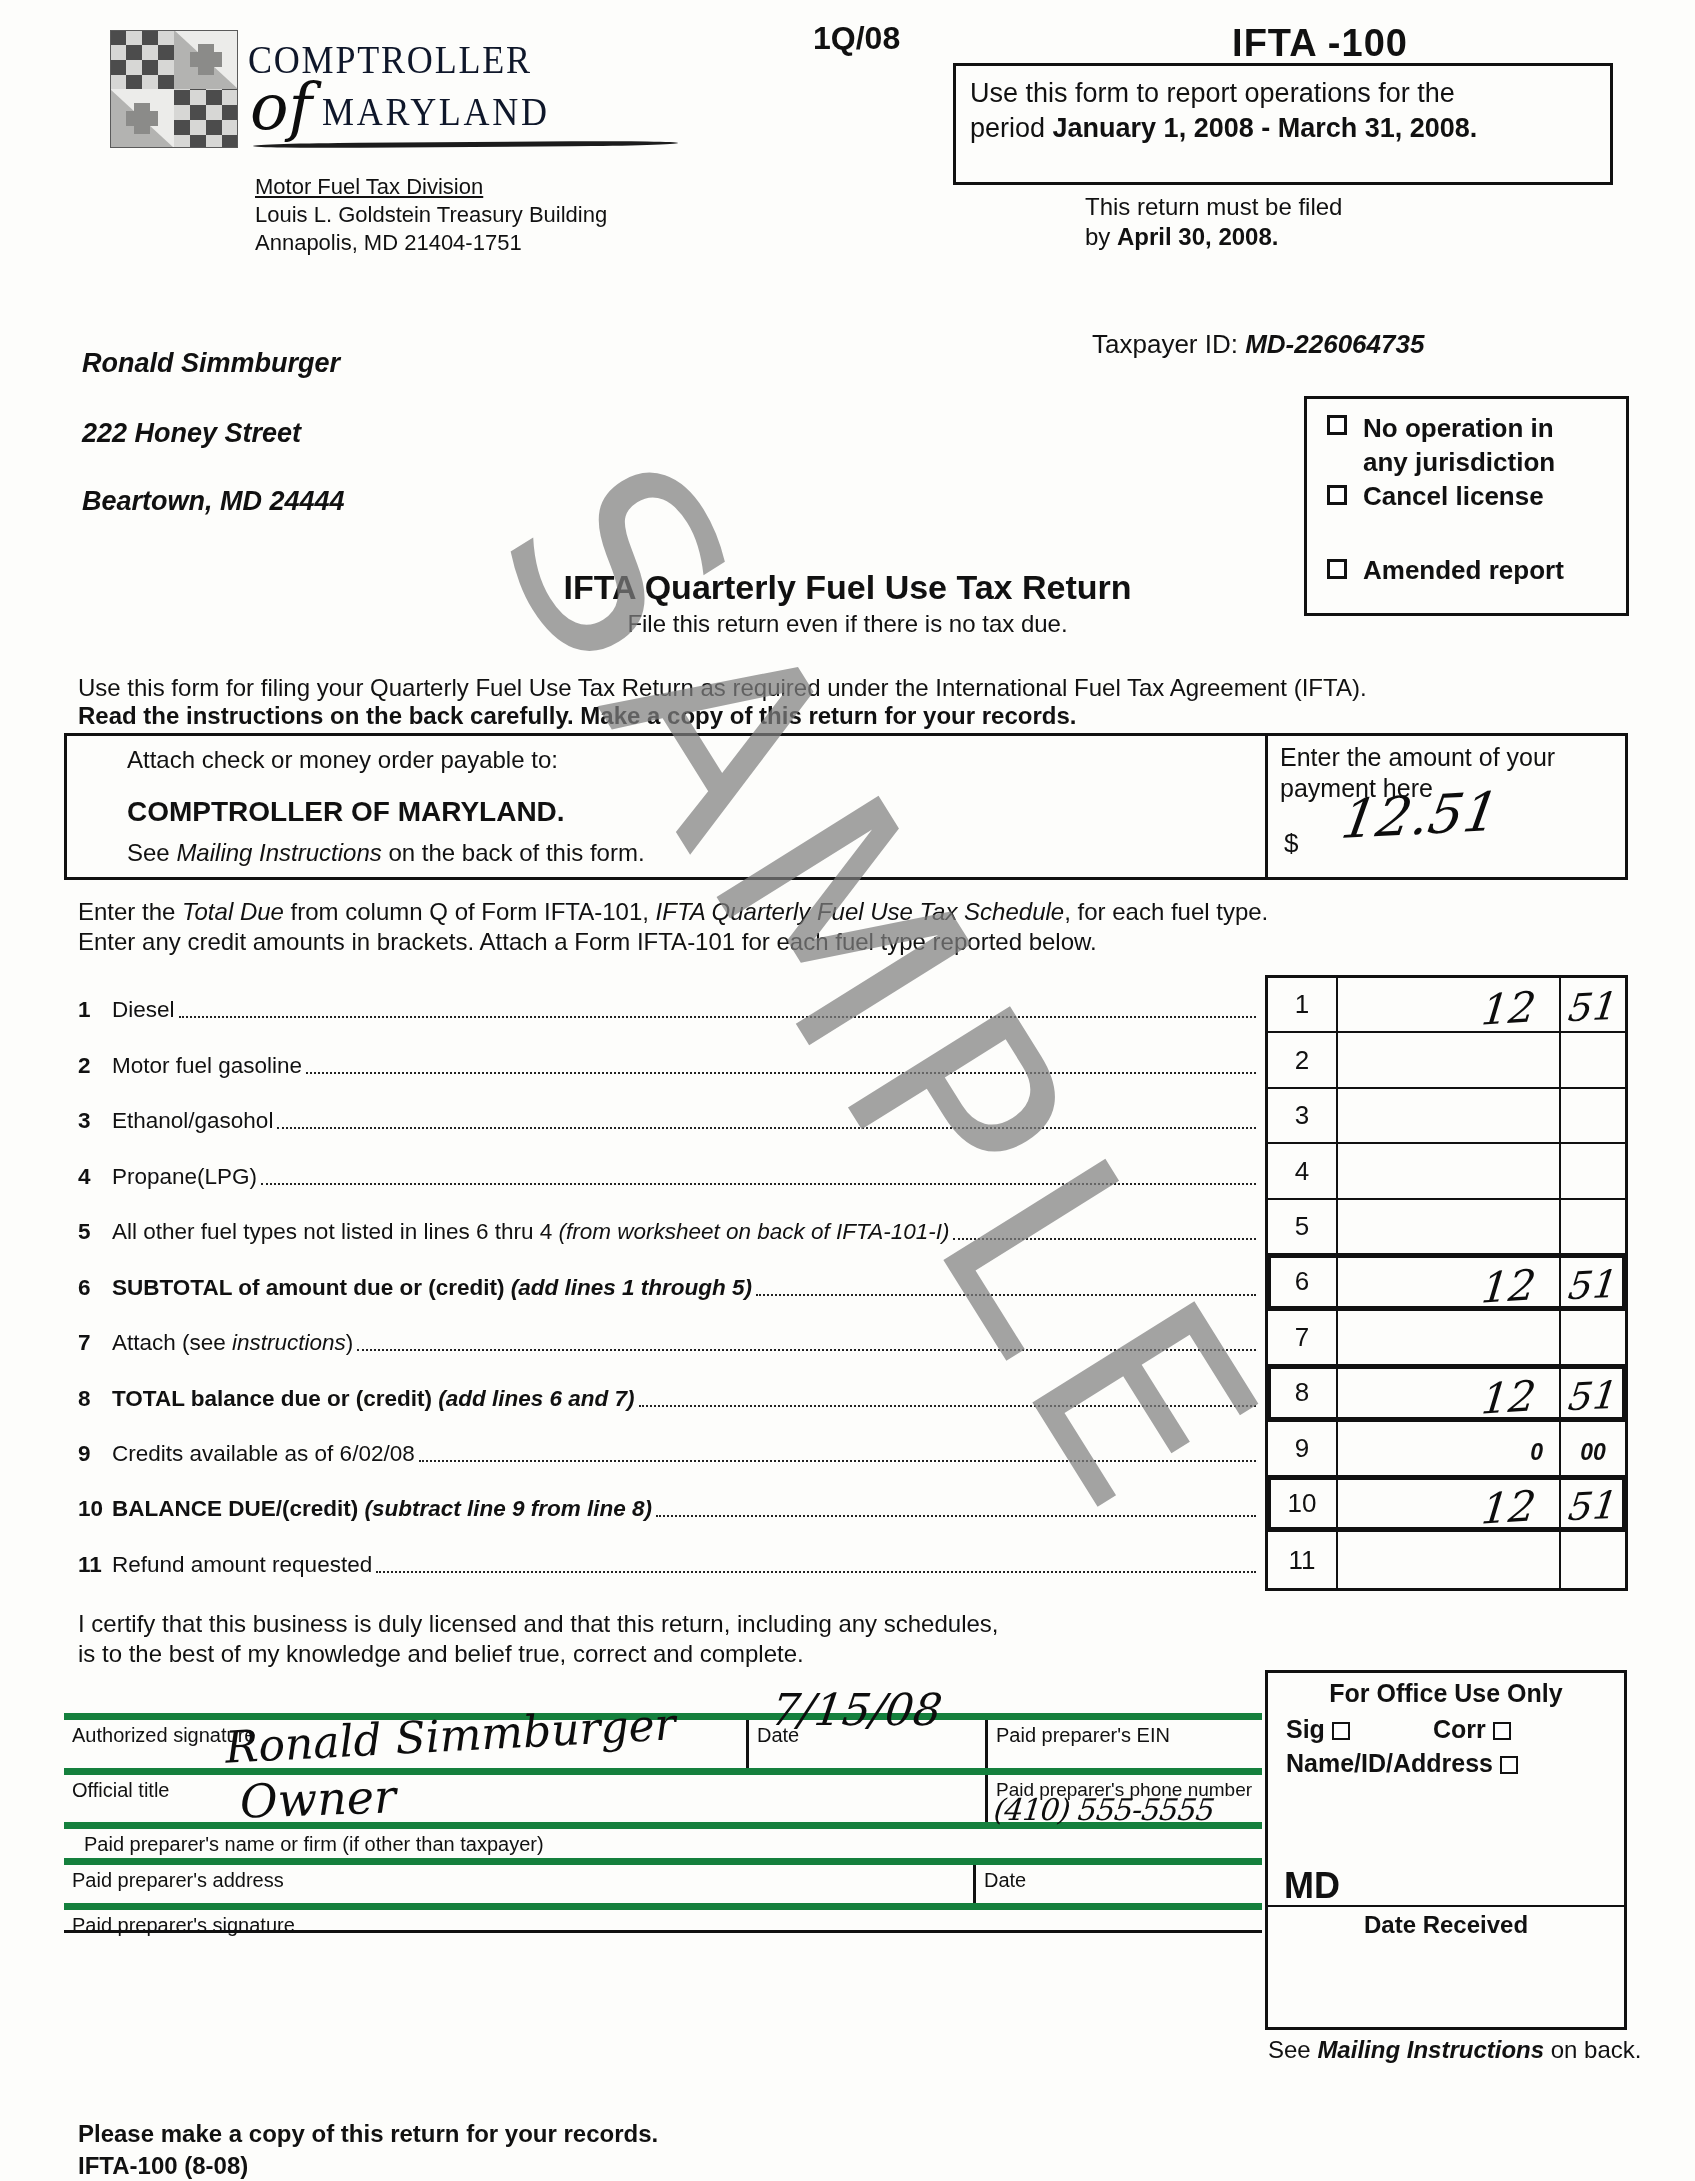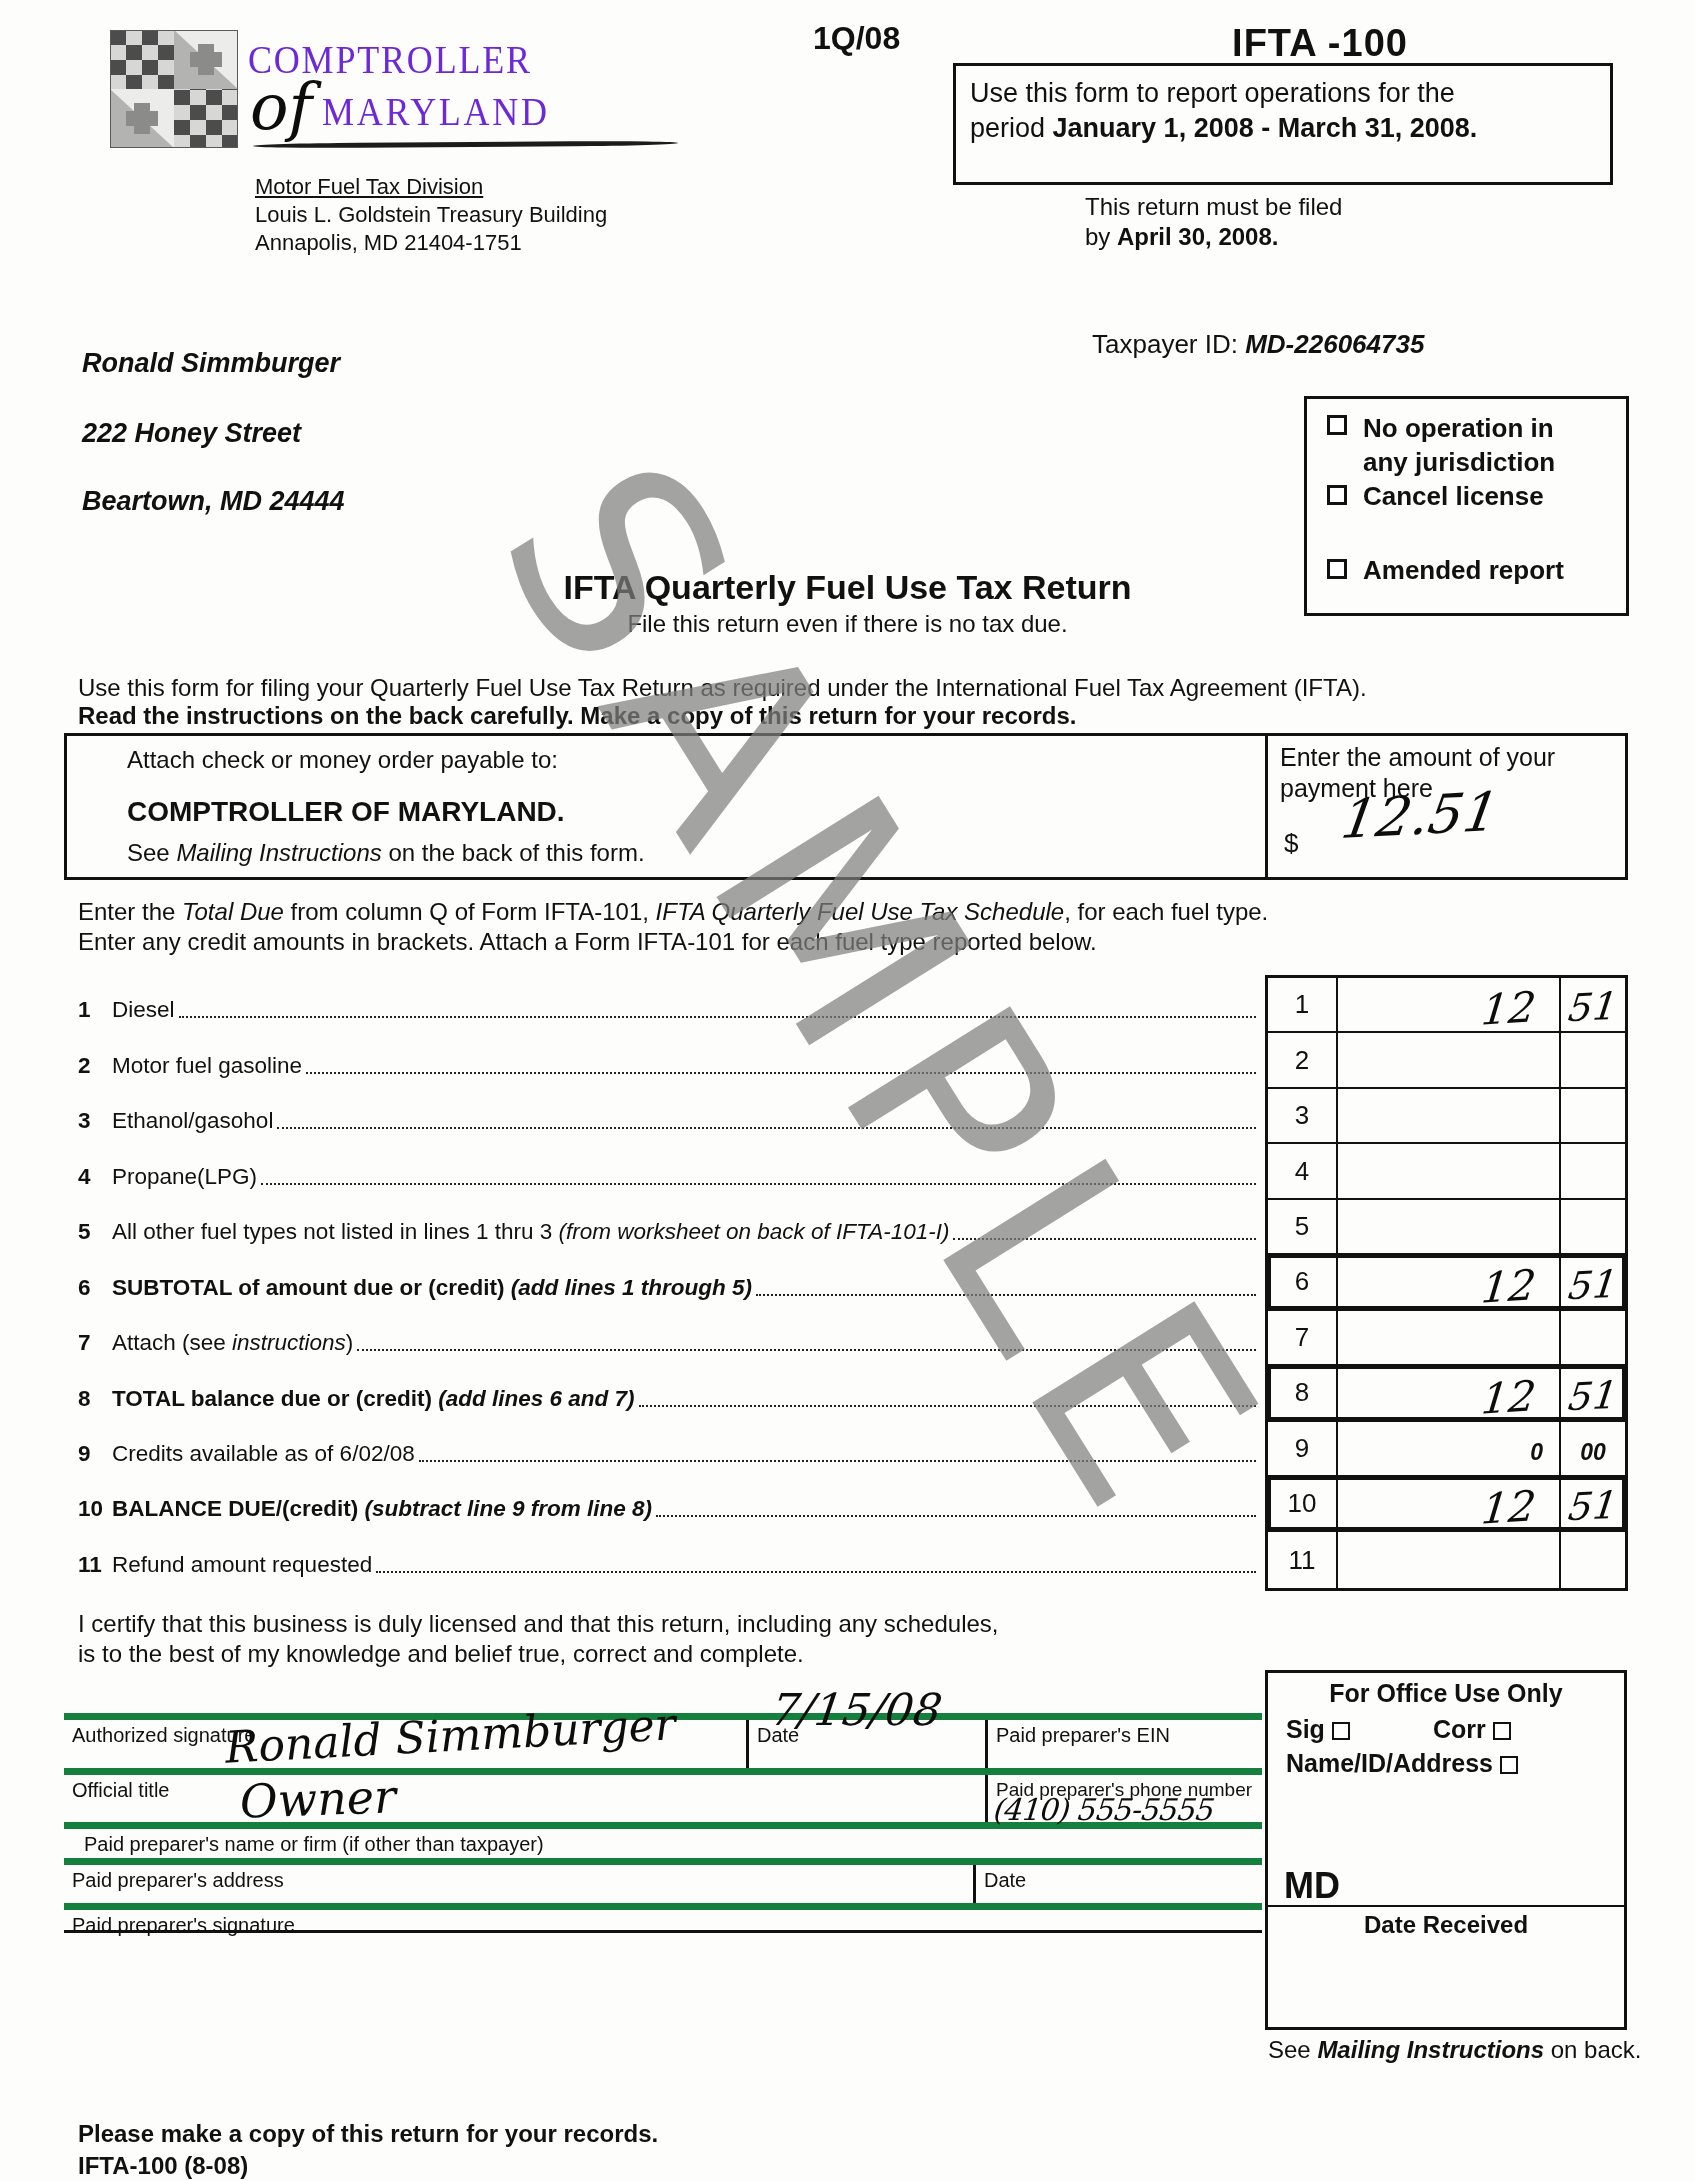--- a/index.html
+++ b/index.html
@@ -4,21 +4,21 @@
 <style>
   html,body{margin:0;padding:0;background:#9a9a9a;}
   .page{position:relative;width:1695px;height:2181px;background:#fdfdfb;
         font-family:"Liberation Sans",sans-serif;color:#111;overflow:hidden;}
   .abs{position:absolute;}
   .b{font-weight:bold;}
   .i{font-style:italic;}
   .pre{white-space:pre;}
 
   
-  .logo-serif{font-family:"Liberation Serif",serif;color:#6d28d9;}
+  .logo-serif{font-family:"Liberation Serif",serif;color:#0f172a;}
   .swoosh{background:#1c1c1c;height:5px;border-radius:50%/100%;transform:rotate(-.4deg);}
   .addr{font-size:22px;line-height:26px;}
   .boxed{border:3px solid #111;box-sizing:border-box;}
 
   
   .cb{display:inline-block;width:20px;height:20px;border:3px solid #111;box-sizing:border-box;vertical-align:-2px;background:#fff;}
   .cb.sm{width:18px;height:18px;border-width:2.5px;}
 
   
   .hand{font-family:"DejaVu Serif",serif;font-style:italic;color:#0d0d0d;}
@@ -178,21 +178,21 @@
         <span class="li-lbl">Ethanol/gasohol</span>
         <span class="dots"></span>
       </div>
       <div class="li-row" style="top: 1141.35px; height: 55.45px;">
         <span class="li-num">4</span>
         <span class="li-lbl">Propane(LPG)</span>
         <span class="dots"></span>
       </div>
       <div class="li-row" style="top: 1196.8px; height: 55.45px;">
         <span class="li-num">5</span>
-        <span class="li-lbl">All other fuel types not listed in lines 1 thru 3 </span>
+        <span class="li-lbl">All other fuel types not listed in lines 6 thru 4 </span>
         <span class="li-it">(from worksheet on back of IFTA-101-I)</span>
         <span class="dots"></span>
       </div>
       <div class="li-row bold" style="top: 1252.25px; height: 55.45px;">
         <span class="li-num">6</span>
         <span class="li-lbl">SUBTOTAL of amount due or (credit) </span>
         <span class="li-it">(add lines 1 through 5)</span>
         <span class="dots"></span>
       </div>
       <div class="li-row" style="top: 1307.7px; height: 55.45px;">

